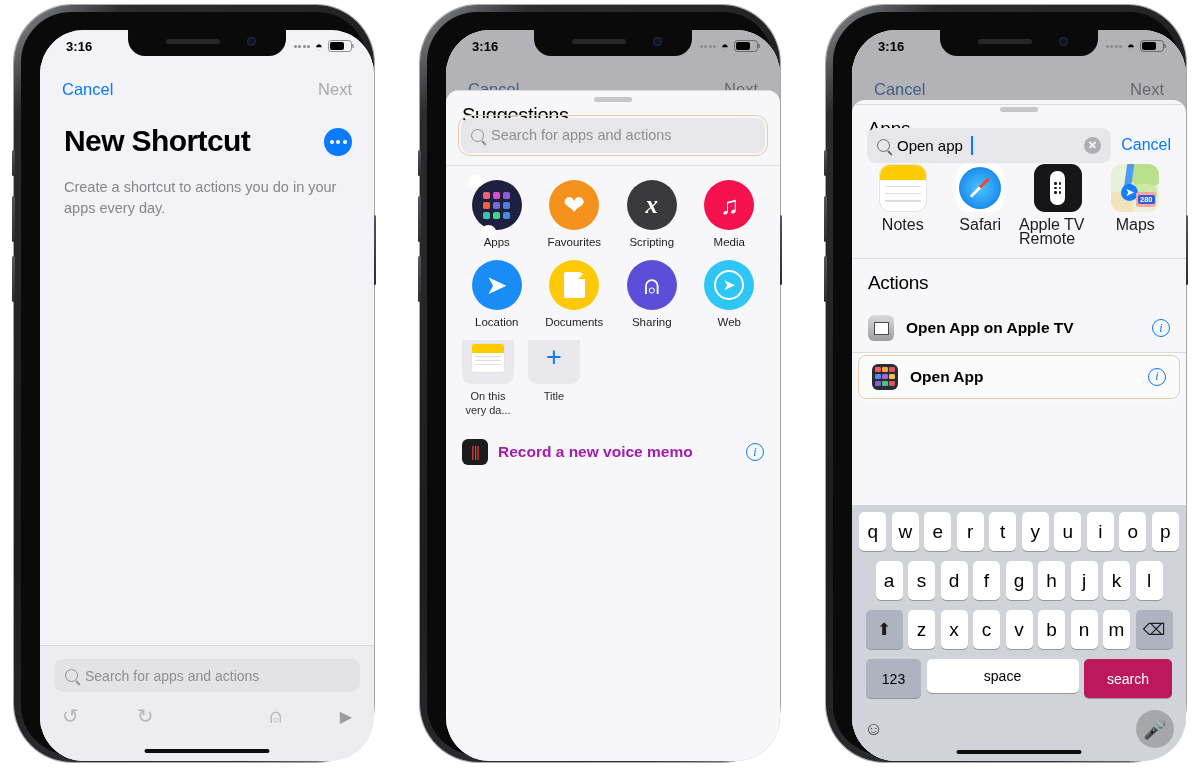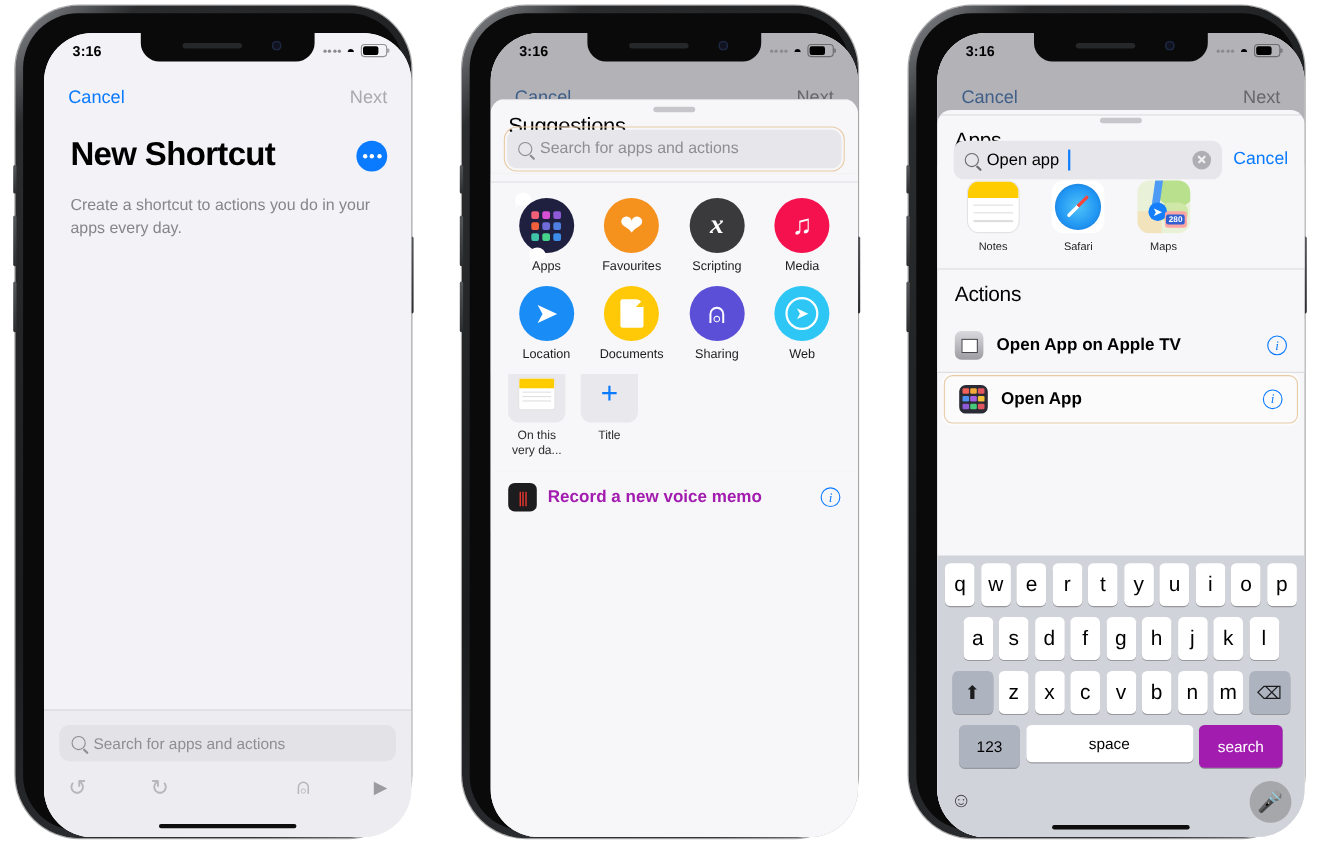--- a/index.html
+++ b/index.html
@@ -340,21 +340,21 @@
   .vmicon .wave {
     font-size: 14px; color: #ff3b30; letter-spacing: -1px;
   }
 
   
   .appsrow {
     display: grid; grid-template-columns: repeat(4,1fr);
     padding: 14px 12px 12px; background: #f7f7f9;
   }
   .appitem { display: flex; flex-direction: column; align-items: center; gap: 6px; }
-  .appitem .nm { font-size: 10px; color: #1c1c1e; line-height: 14px; }
+  .appitem .nm { font-size: 16px; color: #1c1c1e; line-height: 14px; }
   .appico { width: 48px; height: 48px; border-radius: 11px; overflow: hidden; position: relative; }
 
   .ico-notes { background: #fff; border: .5px solid #e3e3e6; display: flex; flex-direction: column; }
   .ico-notes .top { height: 15px; background: #ffcc00; }
   .ico-notes .ln { height: 1.2px; background: #dedee1; margin: 6px 5px 0; }
 
   .ico-safari { background: #fff; display: flex; align-items: center; justify-content: center; }
   .ico-safari .dial {
     width: 42px; height: 42px; border-radius: 50%;
     background: radial-gradient(circle at 50% 50%, #4fc3f7 0%, #2196f3 60%, #1565c0 100%);
@@ -430,21 +430,21 @@
   .krow { display: flex; justify-content: center; gap: 5.5px; margin-bottom: 10px; }
   .key {
     width: 27px; height: 39px; border-radius: 5px; background: #fff;
     display: flex; align-items: center; justify-content: center;
     font-size: 19px; color: #000;
     box-shadow: 0 1px 0 rgba(0,0,0,.28);
   }
   .key.wide { width: 37px; background: #adb3bf; }
   .key.num { width: 55px; height: 39px; background: #adb3bf; font-size: 14px; }
   .key.space { width: 152px; height: 34px; font-size: 14px; }
-  .key.search { width: 76px; height: 39px; background: #a21caf; color: #fff; font-size: 14px; }
+  .key.search { width: 88px; height: 39px; background: #be185d; color: #fff; font-size: 14px; }
   .krow.r2 { padding-left: 0; }
   .kbottom {
     display: flex; align-items: center; padding: 0 12px; height: 42px;
   }
   .emoji { font-size: 19px; color: #4a4a4e; }
   .micbtn {
     margin-left: auto; width: 38px; height: 38px; border-radius: 50%;
     background: #a6a7ab; display: flex; align-items: center; justify-content: center;
     font-size: 19px; color: #e9e9ec;
   }
@@ -778,20 +778,39 @@
             </div>
             <div class="appitem">
               <div class="appico ico-safari">
                 <div class="dial">
                     <div class="needle"></div>
                   </div>
               </div>
               <div class="nm">Safari</div>
             </div>
             <div class="appitem">
+              <div class="appico ico-atv">
+                <div class="remote">
+                  <div class="dotrow">
+                      <i></i>
+                      <i></i>
+                    </div>
+                  <div class="dotrow">
+                      <i></i>
+                      <i></i>
+                    </div>
+                  <div class="dotrow">
+                      <i></i>
+                      <i></i>
+                    </div>
+                </div>
+              </div>
+              <div class="nm">Apple TV Remote</div>
+            </div>
+            <div class="appitem">
               <div class="appico ico-maps">
                 <div class="g1"></div>
                   <div class="g2"></div>
                   <div class="sand"></div>
                   <div class="road"></div>
                 <div class="pin">➤</div>
                 <div class="shield">
                     <span>280</span>
                   </div>
               </div>

